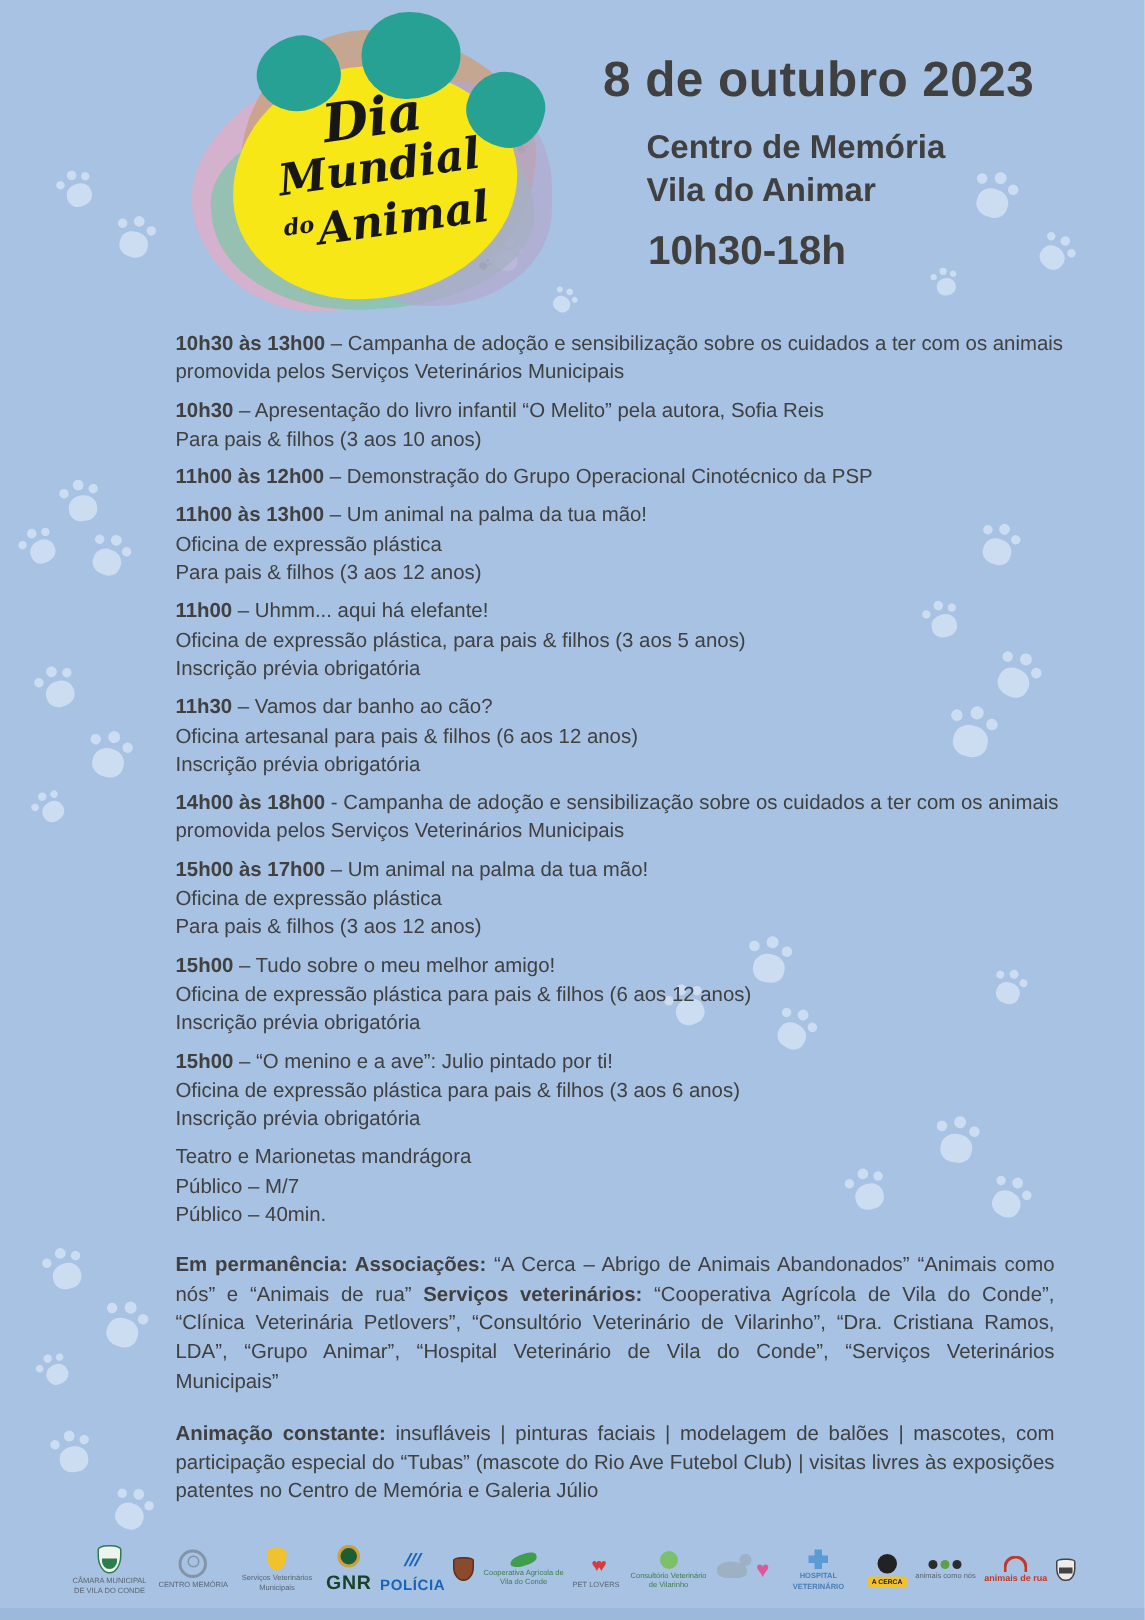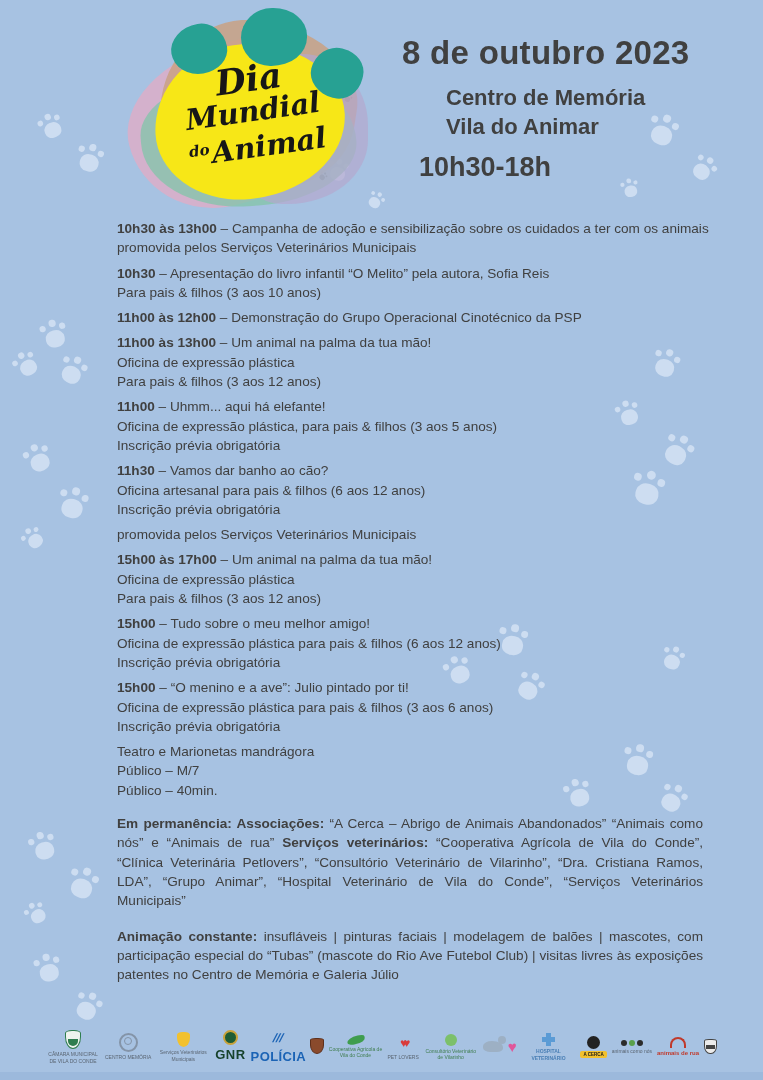--- a/index.html
+++ b/index.html
@@ -30,42 +30,42 @@
   .logo-text{left:30px;top:52px;width:180px;transform:rotate(-8deg);text-align:center;
     font-family:"DejaVu Serif",serif;font-style:italic;font-weight:bold;color:#171717;}
   .logo-text .l1{display:block;font-size:35px;line-height:33px;}
   .logo-text .l2{display:block;font-size:29px;line-height:32px;}
   .logo-text .l3{display:block;font-size:29px;line-height:32px;}
   .logo-text .do{font-size:15px;margin-right:2px;vertical-align:9px;}
 
   
   .head{position:absolute;left:402px;top:34px;color:#404040;}
   .head h1{margin:0;font-size:33px;letter-spacing:.3px;font-weight:bold;}
-  .venue{margin:11px 0 0 44px;font-size:22px;line-height:29px;font-weight:bold;}
-  .hours{margin:11px 0 0 17px;font-size:27px;font-weight:bold;}
+  .venue{margin:11px 0 0 29px;font-size:22px;line-height:29px;font-weight:bold;}
+  .hours{margin:11px 0 0 30px;font-size:27px;font-weight:bold;}
 
   
   .content{position:absolute;left:117px;top:219px;width:600px;color:#404040;}
   .event{margin:0 0 6px 0;}
   .event p{margin:0;font-size:13.6px;line-height:19.3px;}
   .event strong{font-weight:bold;}
   .para{width:586px;margin:14px 0 0 0;text-align:justify;font-size:13.6px;line-height:19.3px;}
   .para.second{margin-top:16px;}
   .para .bold{font-weight:bold;}
 
   
   footer{position:absolute;left:0;right:0;top:1022px;height:50px;display:flex;
     align-items:center;justify-content:space-between;padding:0 46px;}
   .fitem{display:flex;flex-direction:column;align-items:center;gap:2px;}
   .fitem .lbl{font-size:5px;color:#5a6572;text-align:center;line-height:1.3;max-width:54px;}
   .fitem.green .lbl{color:#3f7d4e;}
   .fitem.blue .lbl{color:#4a7fb5;font-weight:bold;}
   .fitem.red .lbl{color:#c0392b;font-weight:bold;font-size:6px;}
   .fitem.gnr .lbl{font-size:13px;font-weight:800;color:#17422c;letter-spacing:.5px;}
-  .fitem.policia .lbl{font-size:13px;font-weight:800;color:#1b63b5;letter-spacing:.4px;}
+  .fitem.policia .lbl{font-size:10px;font-weight:800;color:#1b63b5;letter-spacing:.4px;}
   .fitem.chip .lbl{background:#f2c12e;color:#151515;font-size:4.5px;font-weight:bold;padding:1px 3px;border-radius:2px;}
   .ic{height:18px;display:flex;align-items:center;justify-content:center;}
   .ic-crest-green{width:14px;height:17px;background:#eef3ee;border:1px solid #2e7d4f;border-radius:7px 7px 8px 8px/3px 3px 12px 12px;position:relative;}
   .ic-crest-green::after{content:"";position:absolute;left:2px;right:2px;top:8px;bottom:2px;background:#2e7d4f;border-radius:0 0 6px 6px;}
   .ic-spiral{width:15px;height:15px;border:2px solid #8494a8;border-radius:50%;}
   .ic-spiral::before{content:"";width:6px;height:6px;border:1.6px solid #8494a8;border-radius:50%;margin:auto;display:block;margin-top:2px;}
   .ic-shield-yellow{width:13px;height:15px;background:#f2c12e;border-radius:6px 6px 7px 7px/3px 3px 10px 10px;}
   .ic-gnr-badge{width:11px;height:11px;background:#1d5c35;border:2px solid #c8a23a;border-radius:50%;}
   .ic-policia-stripes::before{content:"///";font:italic 800 12px "Liberation Sans",sans-serif;color:#1b63b5;transform:skewX(-8deg);}
   .ic-crest-brown{width:12px;height:14px;background:#8a4a2c;border:1px solid #5e2f1a;border-radius:6px 6px 7px 7px/2px 2px 9px 9px;}
@@ -351,20 +351,21 @@
           <p><strong>11h00</strong> – Uhmm... aqui há elefante!</p>
           <p>Oficina de expressão plástica, para pais &amp; filhos (3 aos 5 anos)</p>
           <p>Inscrição prévia obrigatória</p>
         </div>
         <div class="event">
           <p><strong>11h30</strong> – Vamos dar banho ao cão?</p>
           <p>Oficina artesanal para pais &amp; filhos (6 aos 12 anos)</p>
           <p>Inscrição prévia obrigatória</p>
         </div>
         <div class="event">
+          <p><strong>14h00 às 18h00</strong> - Campanha de adoção e sensibilização sobre os cuidados a ter com os animais</p>
           <p>promovida pelos Serviços Veterinários Municipais</p>
         </div>
         <div class="event">
           <p><strong>15h00 às 17h00</strong> – Um animal na palma da tua mão!</p>
           <p>Oficina de expressão plástica</p>
           <p>Para pais &amp; filhos (3 aos 12 anos)</p>
         </div>
         <div class="event">
           <p><strong>15h00</strong> – Tudo sobre o meu melhor amigo!</p>
           <p>Oficina de expressão plástica para pais &amp; filhos (6 aos 12 anos)</p>

